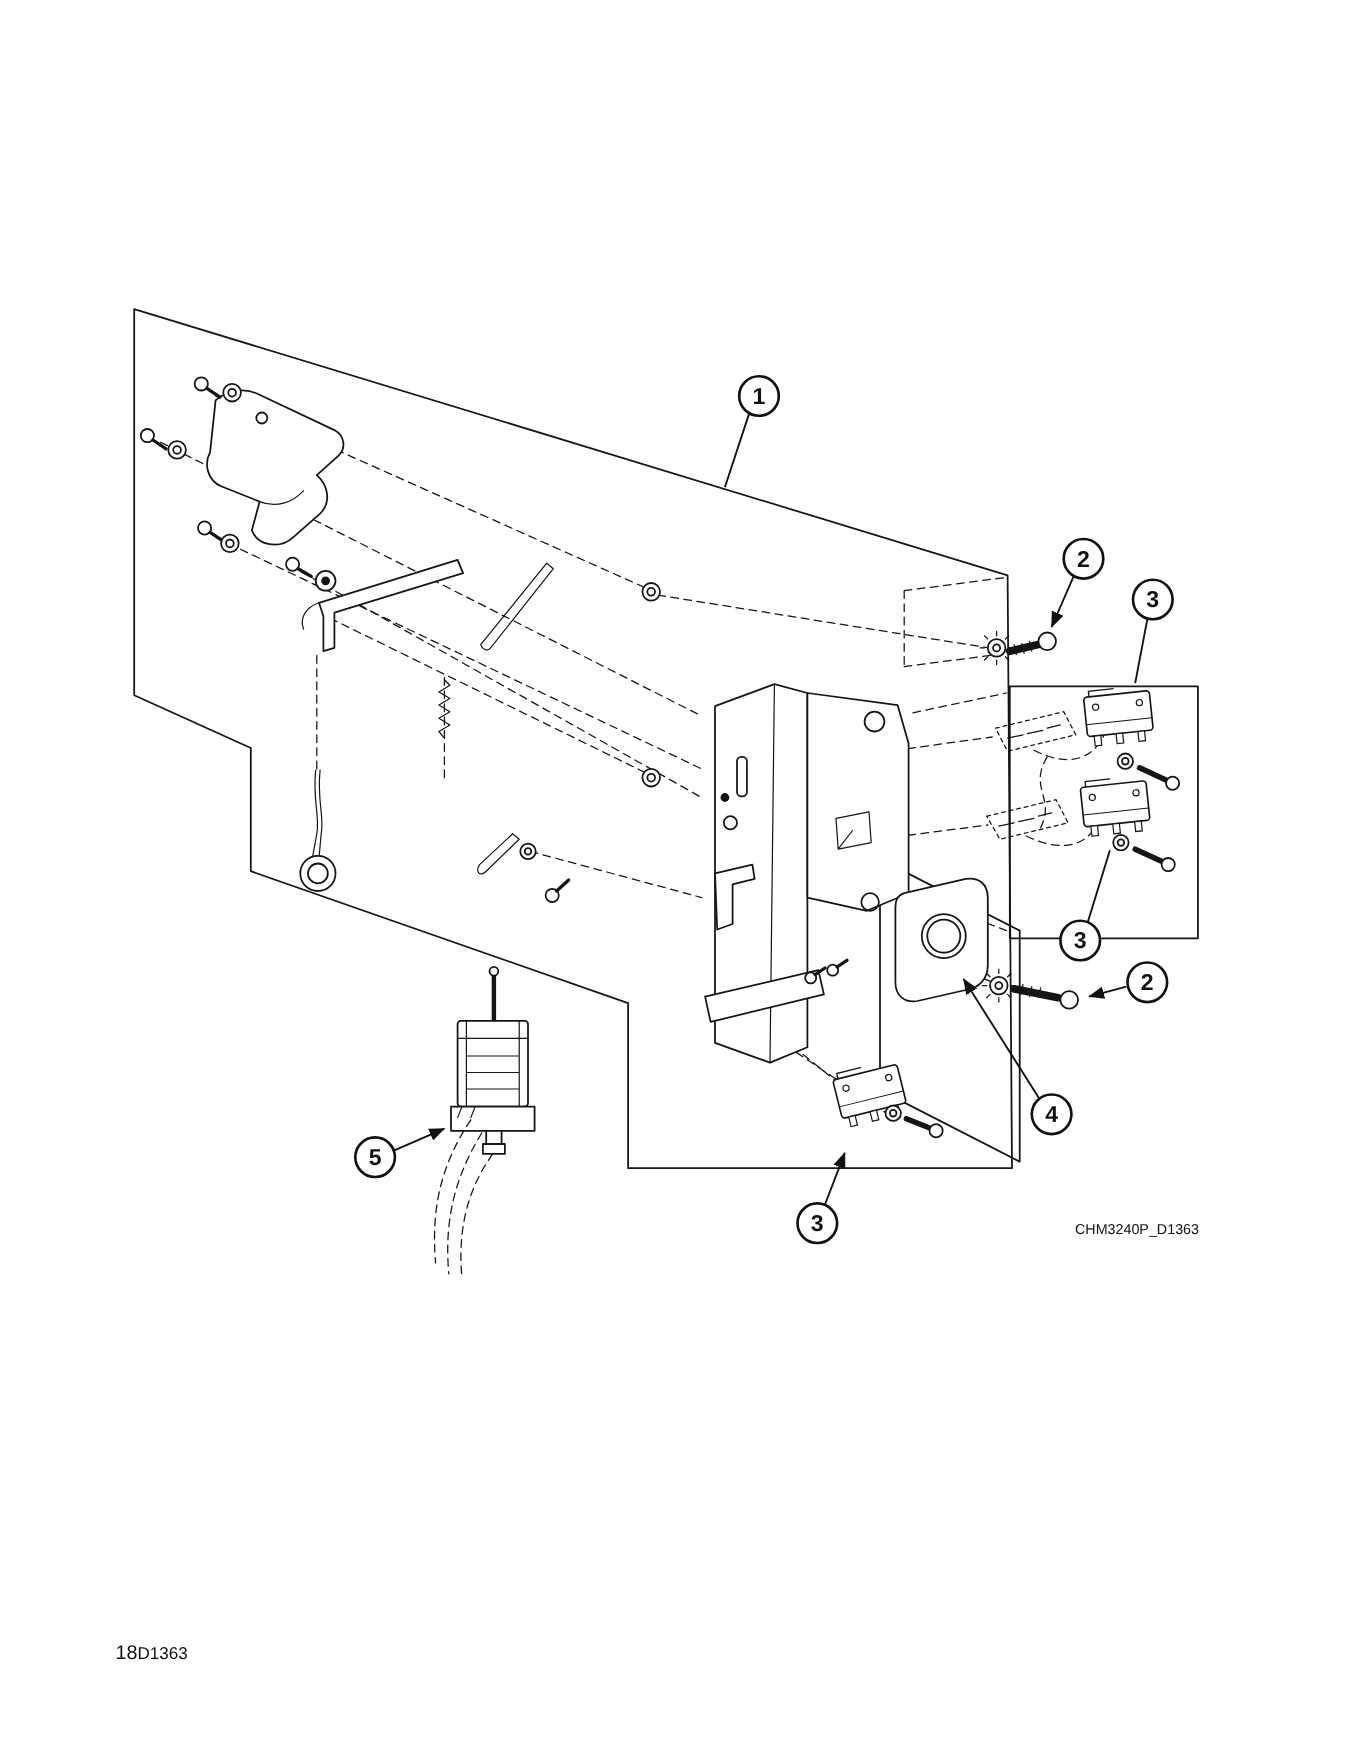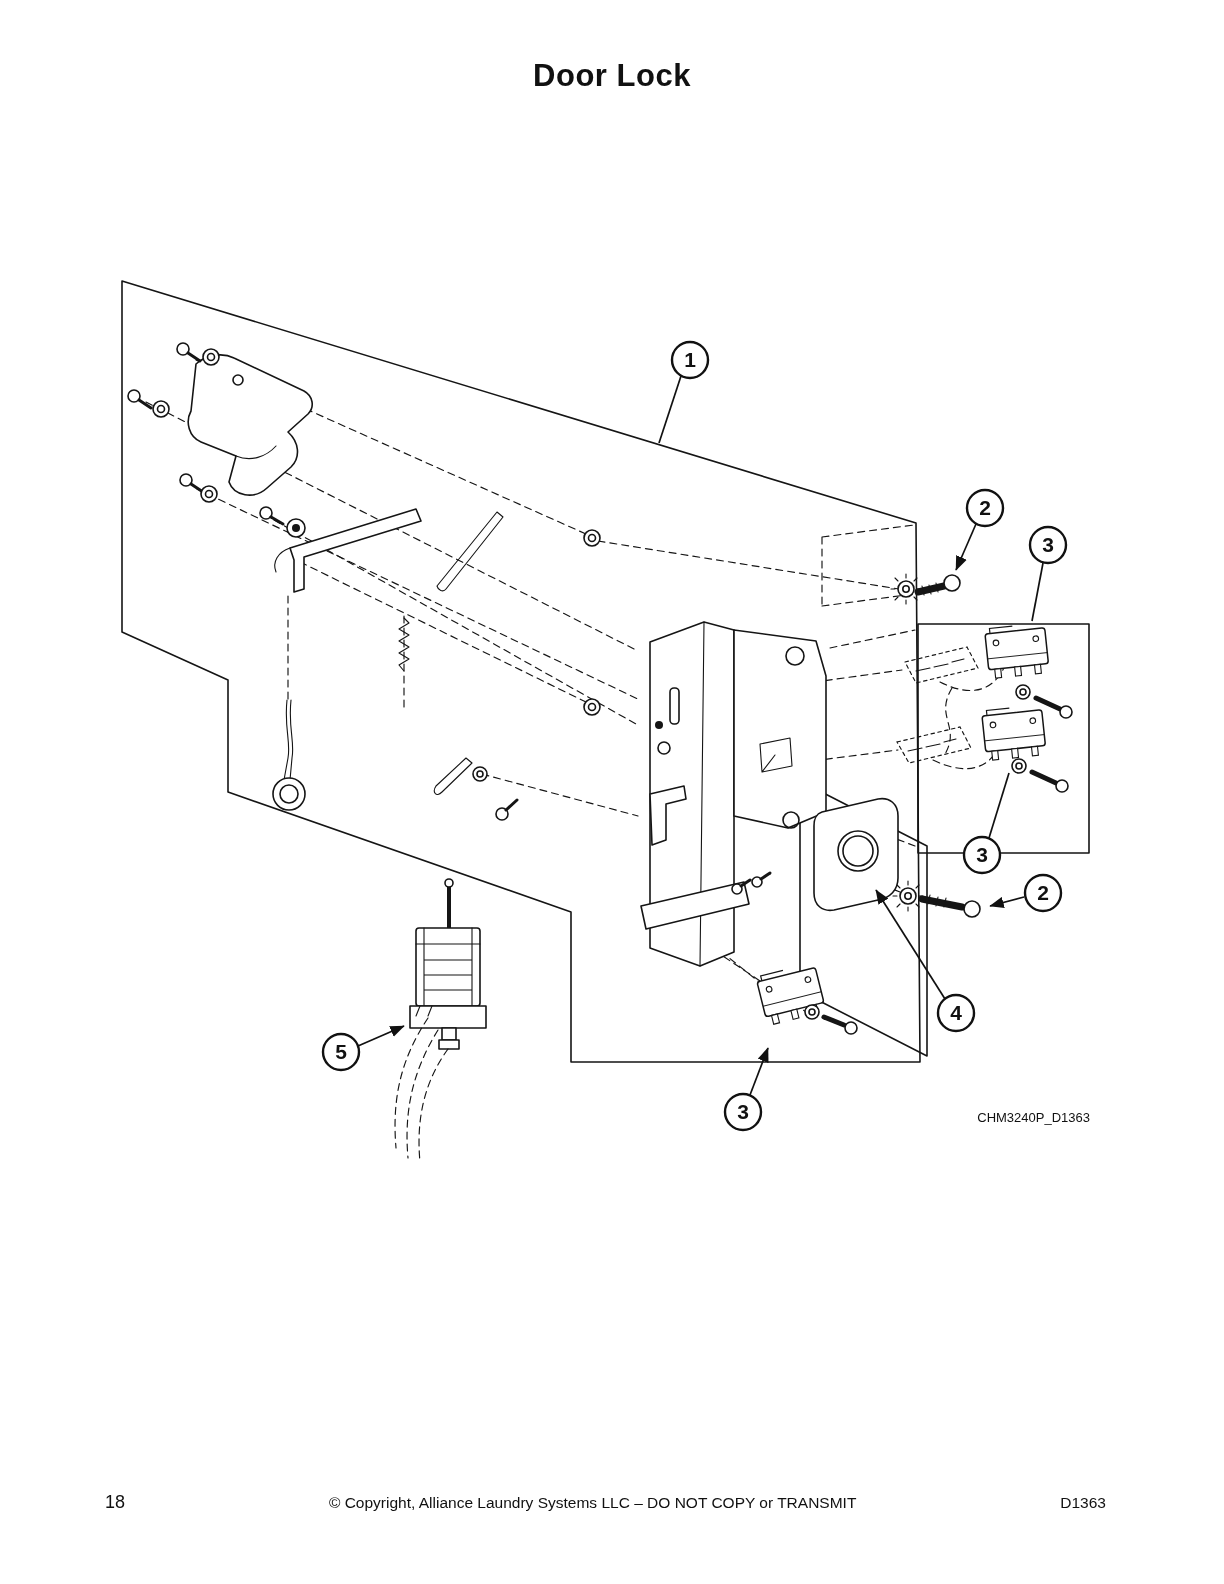--- a/index.html
+++ b/index.html
@@ -9,21 +9,21 @@
   }
   .page-title {
     position:absolute; top:58px; left:0; width:100%; margin:0;
     text-align:center; font-size:31px; font-weight:700; letter-spacing:.5px;
   }
   .figure-code {
     position:absolute; top:1110px; right:134px; font-size:13px;
   }
   .footer {
     position:absolute; left:0; right:0; top:1492px;
-    display:flex; justify-content:space-between; align-items:baseline;
+    display:flex; justify-content:flex-start; align-items:baseline;
     padding:0 118px 0 105px; font-size:15.5px;
   }
   .footer .page-num { font-size:18px; }
   .diagram-svg { position:absolute; top:0; left:0; width:1224px; height:1584px; }
 
   
   .ln { fill:none; stroke:#151515; stroke-width:1.6; stroke-linecap:round; stroke-linejoin:round; }
   .thin { stroke-width:1.1; }
   .sw3 { stroke-width:3; }
   .sw4 { stroke-width:4; }
@@ -266,23 +266,21 @@
         <text class="callout-num" x="743" y="1119">3</text>
       </g>
       <g>
         <path class="leader" marker-end="url(#arrowhead)" d="M358,1046 L404,1026"></path>
         <circle class="callout-circle" cx="341" cy="1052" r="18"></circle>
         <text class="callout-num" x="341" y="1059">5</text>
       </g>
     </g>
   </svg>
 
-  <h1 class="page-title">Door Lock</h1>
 
   <div class="figure-code">CHM3240P_D1363</div>
 
   <div class="footer">
     <span class="page-num">18</span>
-    <span class="copyright">© Copyright, Alliance Laundry Systems LLC – DO NOT COPY or TRANSMIT</span>
     <span class="doc-code">D1363</span>
   </div>
 
 </div>
 
 </body></html>

